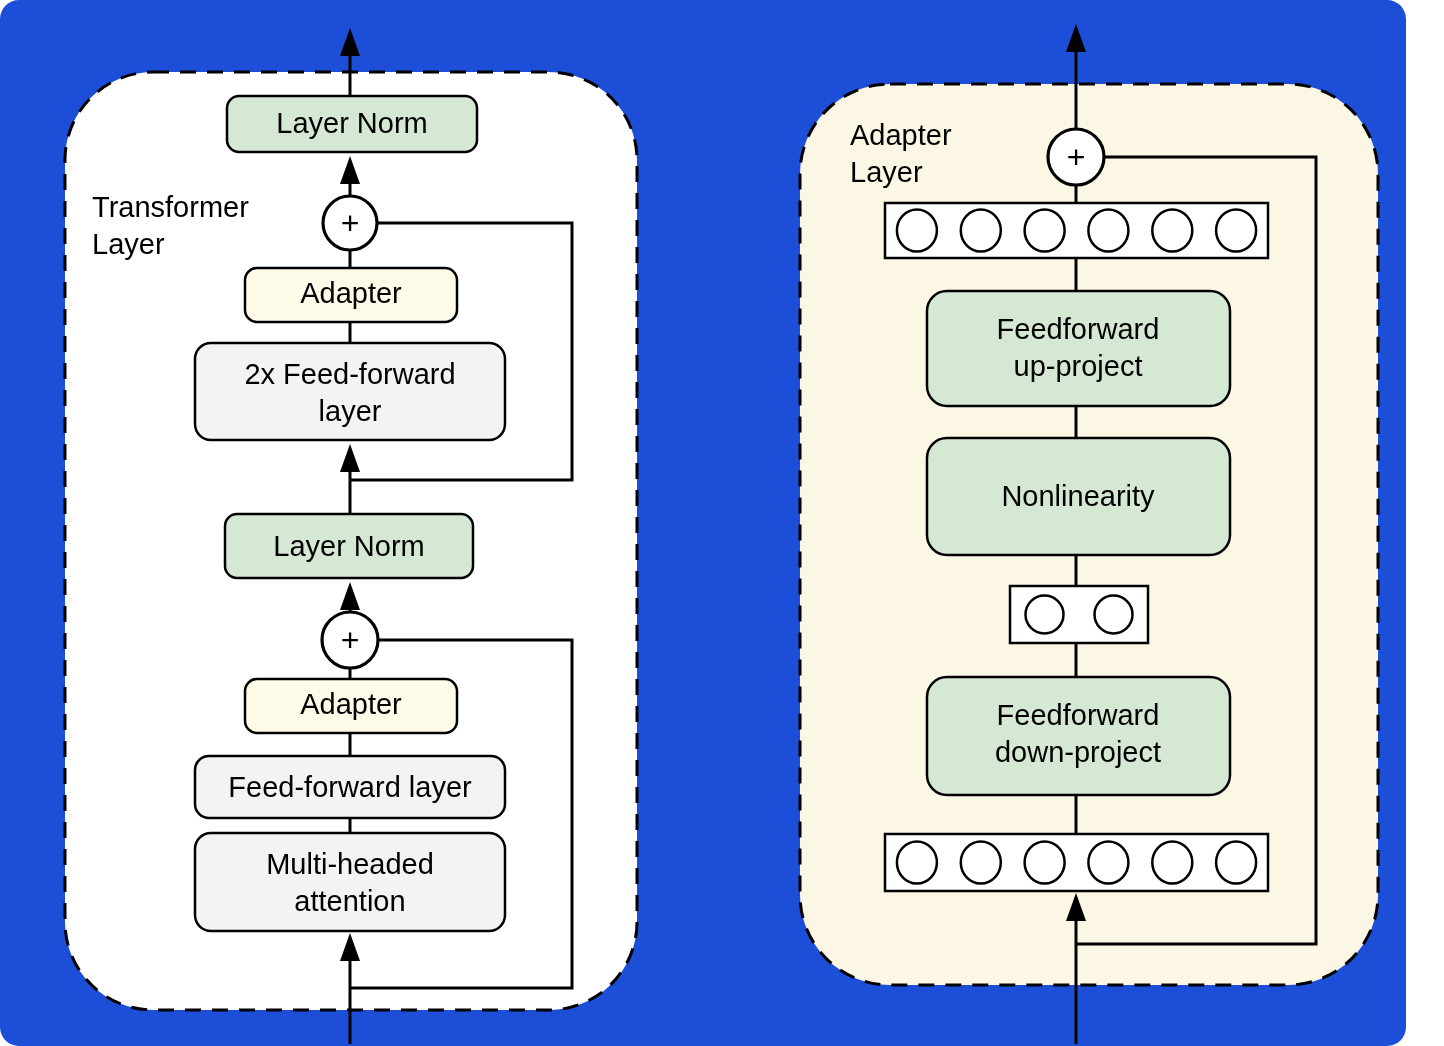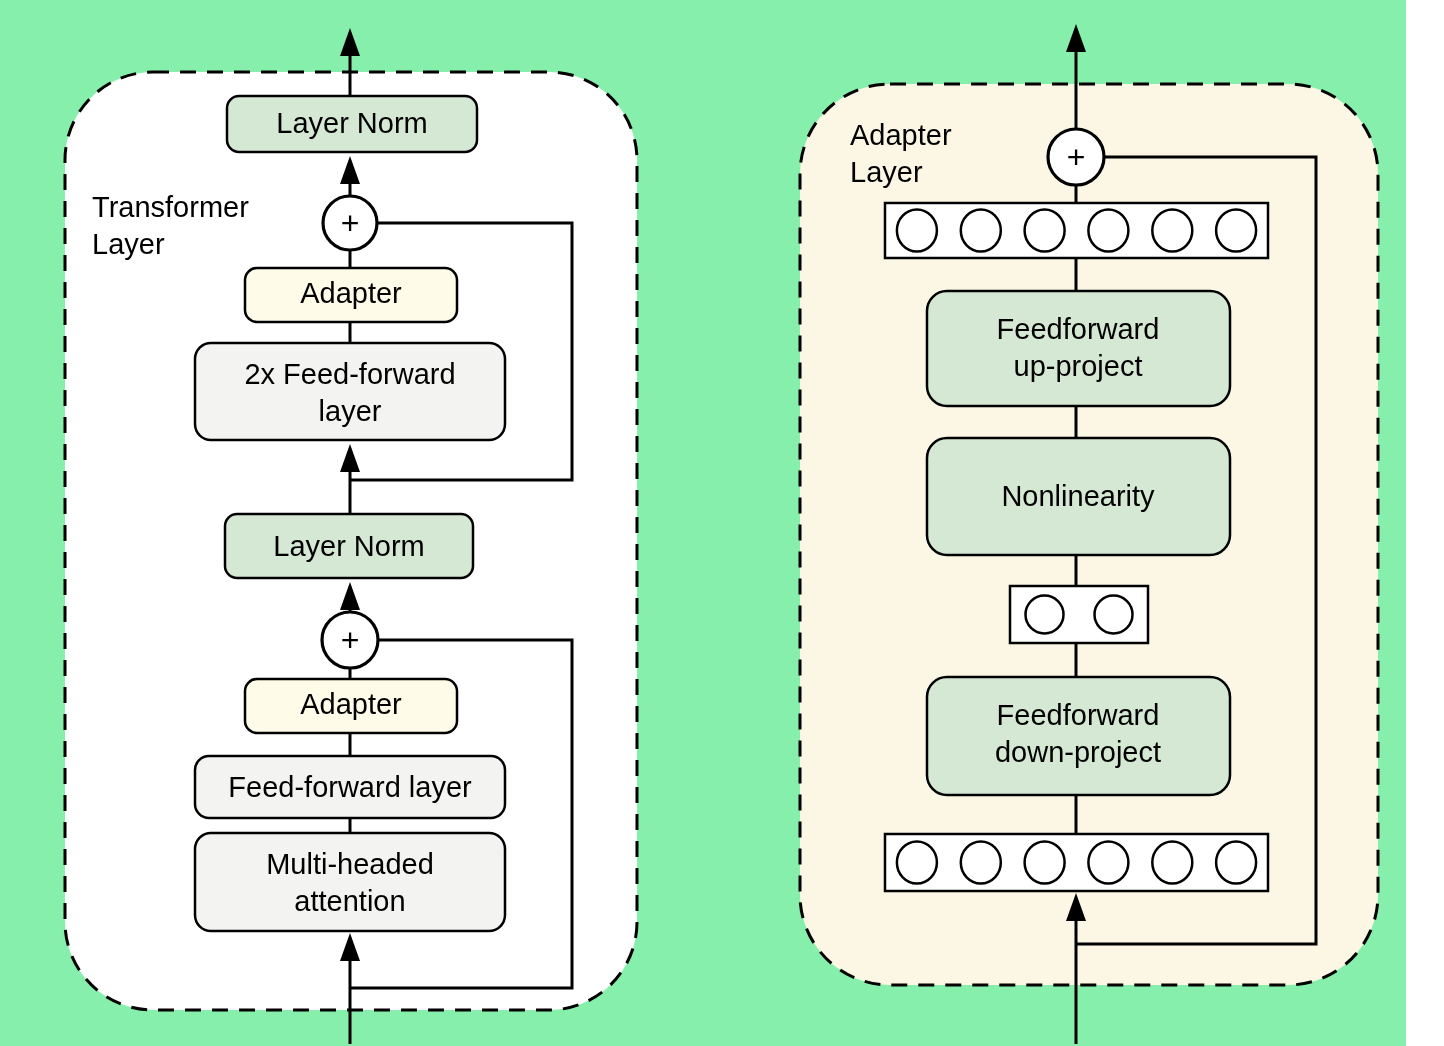--- a/index.html
+++ b/index.html
@@ -1,16 +1,16 @@
 <!DOCTYPE html>
 <html><head>
 <meta charset="utf-8">
 <style>
   html,body{margin:0;padding:0;background:#ffffff;}
-  .canvas{width:1406px;height:1046px;position:relative;background:#86efac;}
+  .canvas{width:1406px;height:1046px;position:relative;background:#1d4ed8;border-radius:19px;}
   svg{display:block;}
   text{font-family:"Liberation Sans","DejaVu Sans",sans-serif;font-size:29px;fill:#000000;text-anchor:middle;}
   text.label{text-anchor:start;}
   text.plus{font-size:32px;}
   .shape{stroke:#000000;stroke-width:2.5;}
   .wire{stroke:#000000;stroke-width:3;fill:none;}
   .dashedbox{stroke:#000000;stroke-width:3;stroke-dasharray:16 11;}
 </style>
 </head>
 <body>

